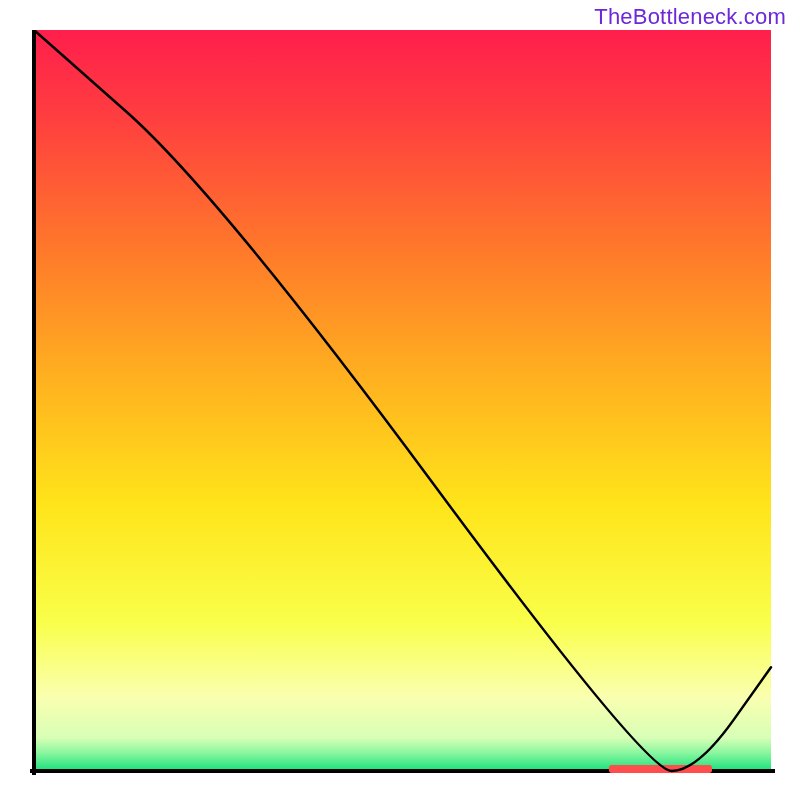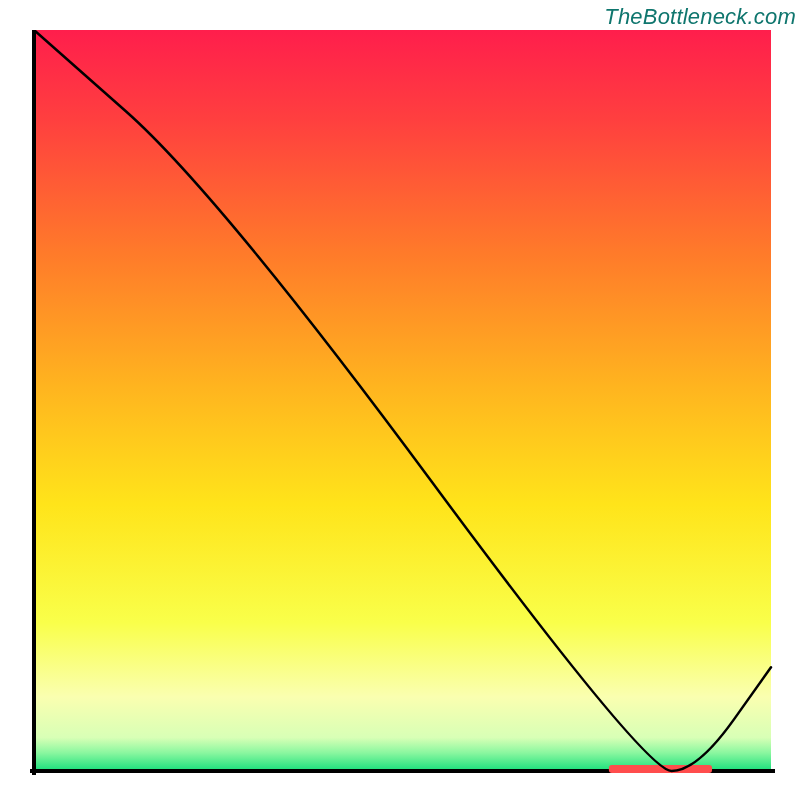--- a/index.html
+++ b/index.html
@@ -11,26 +11,25 @@
     font-family: Arial, Helvetica, sans-serif;
   }
   .container {
     position: relative;
     width: 800px;
     height: 800px;
   }
   .watermark {
     position: absolute;
     top: 4px;
-    right: 4px;
+    right: 14px;
     font-size: 22px;
-    color: #0f766e;
+    color: #6d28d9;
     font-weight: 500;
     letter-spacing: 0.2px;
-    font-style: italic;
   }
   svg.chart {
     position: absolute;
     top: 30px;
     left: 30px;
   }
 </style>
 </head>
 <body>
 

